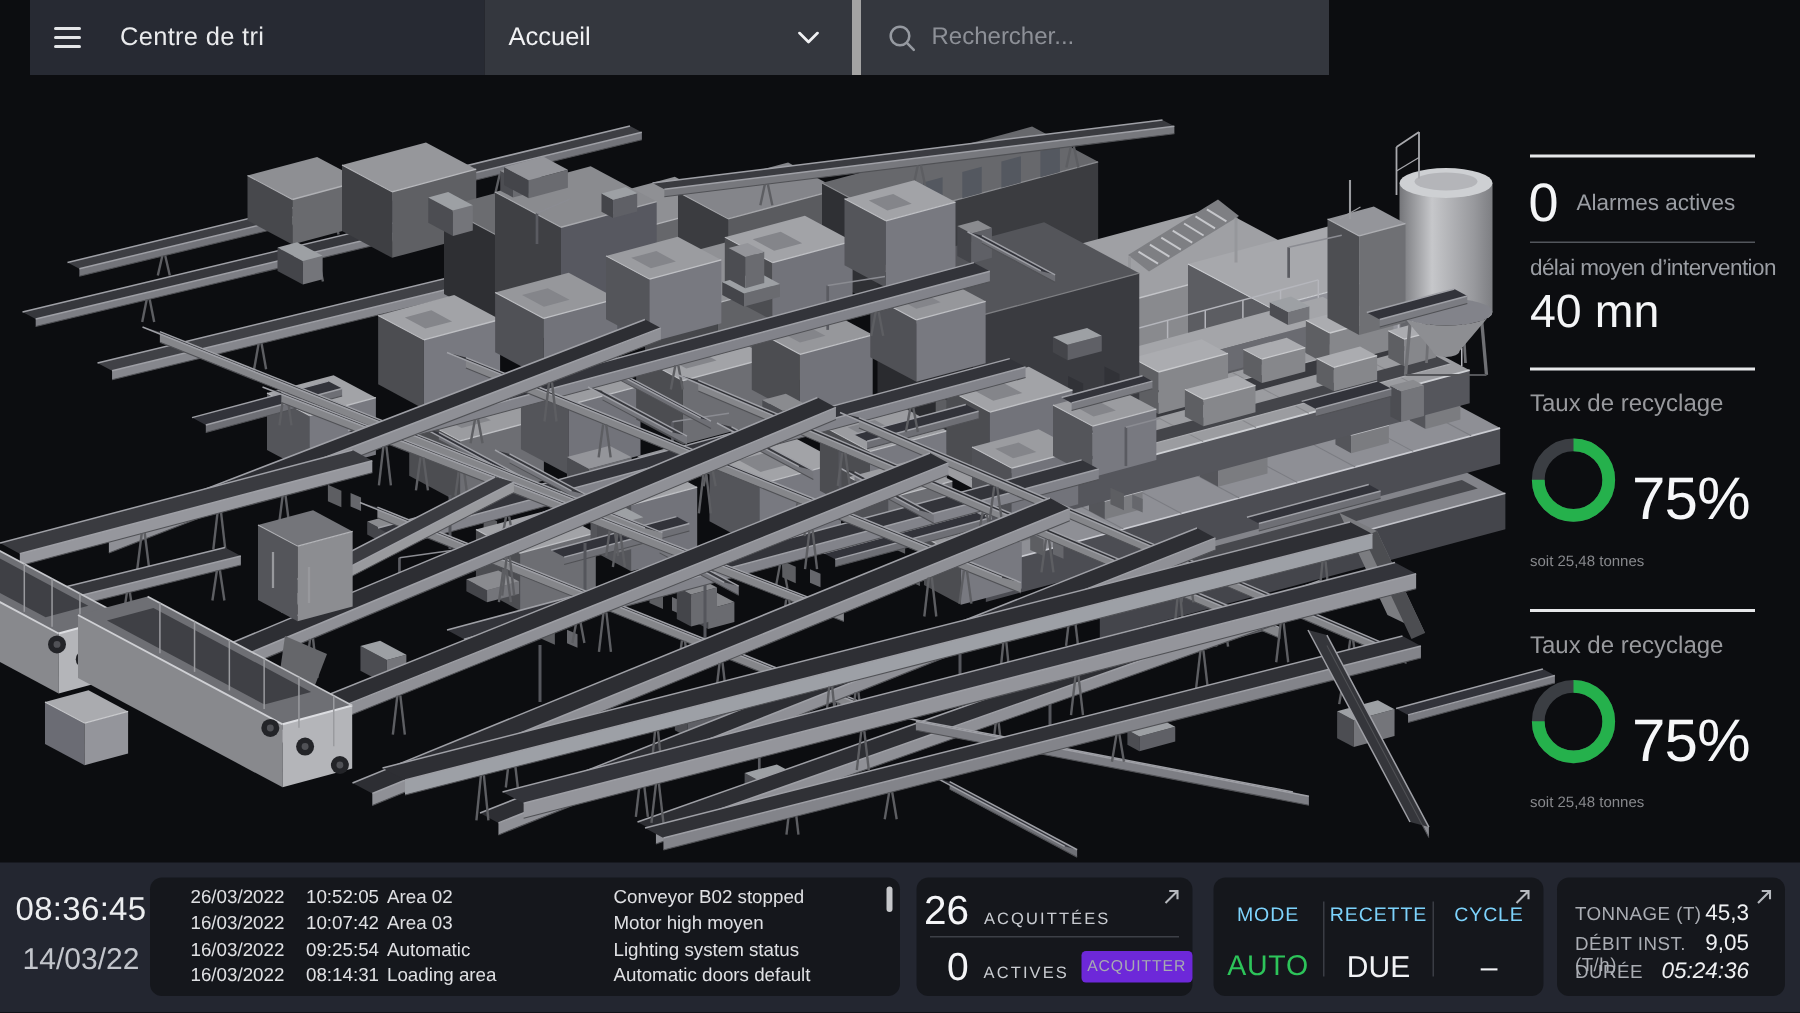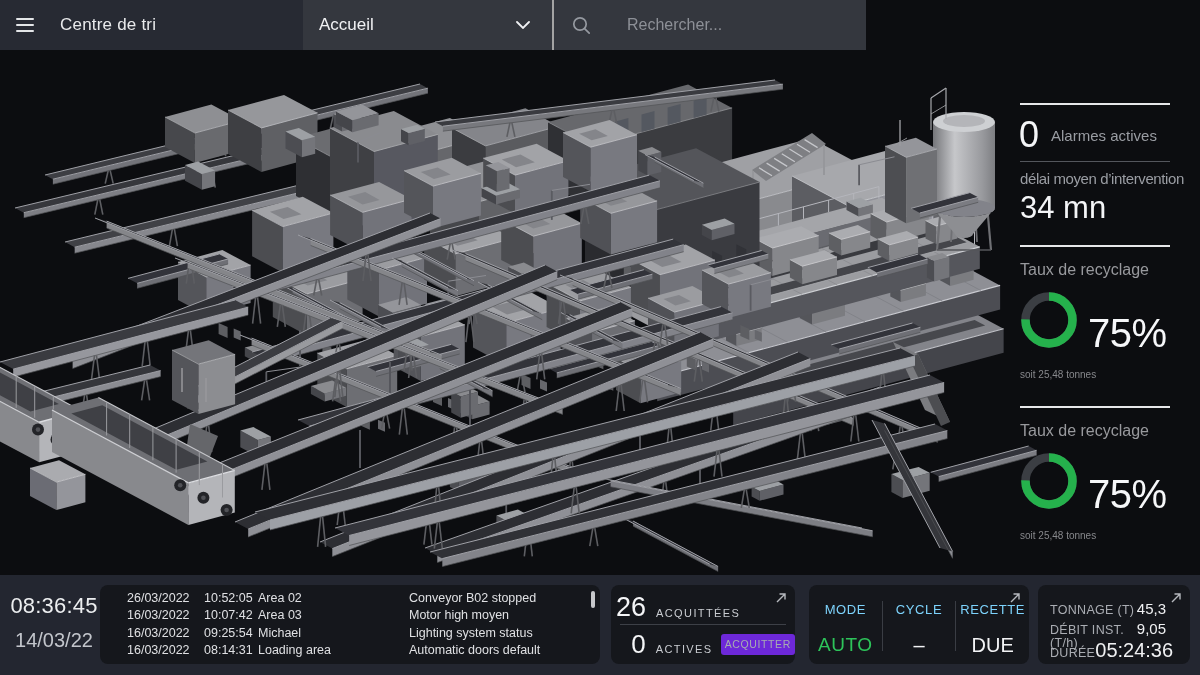--- a/index.html
+++ b/index.html
@@ -1,29 +1,29 @@
 <!DOCTYPE html>
 <html><head>
 <meta charset="utf-8">
 <style>
   * { margin:0; padding:0; box-sizing:border-box; }
   html,body { width:1200px; height:675px; overflow:hidden; }
   body { background:#0c0d10; font-family:"Liberation Sans",sans-serif; position:relative;
          -webkit-font-smoothing:antialiased; }
 
   
-  .topbar { position:absolute; left:0; top:0; width:1071px; height:50px; display:flex; }
+  .topbar { position:absolute; left:0; top:0; width:1071px; height:50px; display:flex;padding-left:20px; }
   .tb-left { width:303px; background:#272a33; display:flex; align-items:center; }
   .burger { width:18px; margin-left:16px; cursor:pointer; }
   .burger span { display:block; height:2px; background:#e4e6e8; margin:4px 0; border-radius:1px; }
   .tb-title { color:#e9eaec; font-size:17px; margin-left:26px; letter-spacing:.2px; }
   .tb-nav { width:251px; background:#34373e; display:flex; align-items:center;
-            justify-content:space-between; padding:0 22px 0 16px; border-right:2px solid #a3a3a3; }
+            justify-content:space-between; padding:0 22px 0 16px; border-right:6px solid #a3a3a3; }
   .tb-nav-label { color:#f0f1f3; font-size:17px; }
-  .tb-search { width:312px; background:#34373e; display:flex; align-items:center;gap:26px; }
+  .tb-search { width:312px; background:#34373e; display:flex; align-items:center; }
   .tb-search svg { margin-left:18px; flex:none; }
   .tb-search input { background:transparent; border:none; outline:none; color:#c9ccd1;
                      font-size:16px; font-family:inherit; margin-left:10px; width:240px; }
   .tb-search input::placeholder { color:#8d9097; }
   .tb-right { flex:1; background:#262a33; display:flex; align-items:center; justify-content:flex-end; }
   .tb-user { color:#e4e6e8; font-size:13.5px; }
   .avatar { width:28px; height:28px; border-radius:50%; margin-left:12px; overflow:hidden; flex:none; }
   .tb-chev { margin:0 0 0 12px; }
   .tb-div { width:2px; height:26px; background:#4a4e57; margin:0 12px 0 14px; }
   .logo { display:flex; align-items:center; margin-right:19px; }
@@ -84,21 +84,21 @@
   .mode-col { margin:16px 0 13px; }
   .mode-lbl { color:#7dd3fc; font-size:13px; letter-spacing:.6px; margin-top:1px; }
   .mode-val { color:#f2f3f5; font-size:20px; margin-top:17px; }
   .mode-val.accent { color:#2dc45a; font-size:19px; letter-spacing:.5px; }
 
   .stats-card { left:1038px; width:152px; padding:15px 24px 0 12px; }
   .stats-row { display:flex; justify-content:space-between; align-items:baseline; height:19.5px; position:relative; }
   .stats-lbl { color:#aaadb3; font-size:12.5px; letter-spacing:.3px; }
   .stats-lbl .l2 { position:absolute; left:0; top:16px; color:#aaadb3; }
   .stats-val { color:#eff0f2; font-size:15px; }
-  .stats-row:last-child .stats-val { font-size:20px; }
+  .stats-row:last-child .stats-val { font-size:15px;font-style:italic; }
 </style>
 </head>
 <body>
 
 <header class="topbar">
   <div class="tb-left">
     <div class="burger">
         <span></span>
         <span></span>
         <span></span>
@@ -1043,21 +1043,21 @@
 </div>
 
 <aside class="kpi">
   <hr class="sep-strong s1">
   <div class="alarm-row">
     <span class="alarm-zero">0</span>
     <span class="alarm-lbl">Alarmes actives</span>
   </div>
   <hr class="sep-thin">
   <div class="delay-lbl">délai moyen d’intervention</div>
-  <div class="delay-val">34 mn</div>
+  <div class="delay-val">40 mn</div>
   <hr class="sep-strong">
   <div id="gauges">
       <section>
         <div class="gauge-title">Taux de recyclage</div>
         <div class="gauge-row">
           <svg class="donut" width="58" height="58" viewBox="0 0 58 58">
             <circle cx="29" cy="29" r="23.5" fill="none" stroke="#3b3e43" stroke-width="8.5"></circle>
             <circle cx="29" cy="29" r="23.5" fill="none" stroke="#25b14c" stroke-width="8.5" stroke-dasharray="110.7 147.7" transform="rotate(-90 29 29)"></circle>
           </svg>
           <span class="gauge-val">75%</span>
@@ -1095,21 +1095,21 @@
         </div>
         <div class="alarm-row-line">
           <span class="al-date">16/03/2022</span>
           <span class="al-time">10:07:42</span>
           <span class="al-area">Area 03</span>
           <span class="al-msg">Motor high moyen</span>
         </div>
         <div class="alarm-row-line">
           <span class="al-date">16/03/2022</span>
           <span class="al-time">09:25:54</span>
-          <span class="al-area">Michael</span>
+          <span class="al-area">Automatic</span>
           <span class="al-msg">Lighting system status</span>
         </div>
         <div class="alarm-row-line">
           <span class="al-date">16/03/2022</span>
           <span class="al-time">08:14:31</span>
           <span class="al-area">Loading area</span>
           <span class="al-msg">Automatic doors default</span>
         </div>
       </div>
     <div class="alarm-scroll"></div>
@@ -1134,26 +1134,26 @@
   <div class="card mode-card">
     <svg class="card-arrow" width="12" height="12" viewBox="0 0 12 12">
         <path d="M2 10 L10 2 M4.5 2 H10 V7.5" fill="none" stroke="#b6b9be" stroke-width="1.4"></path>
       </svg>
     <div id="mode-cols" style="display:flex; width:100%;">
         <div class="mode-col">
           <div class="mode-lbl">MODE</div>
           <div class="mode-val accent">AUTO</div>
         </div>
         <div class="mode-col">
+          <div class="mode-lbl">RECETTE</div>
+          <div class="mode-val">DUE</div>
+        </div>
+        <div class="mode-col">
           <div class="mode-lbl">CYCLE</div>
           <div class="mode-val">–</div>
-        </div>
-        <div class="mode-col">
-          <div class="mode-lbl">RECETTE</div>
-          <div class="mode-val">DUE</div>
         </div>
       </div>
   </div>
 
   <div class="card stats-card">
     <svg class="card-arrow" width="12" height="12" viewBox="0 0 12 12">
         <path d="M2 10 L10 2 M4.5 2 H10 V7.5" fill="none" stroke="#b6b9be" stroke-width="1.4"></path>
       </svg>
     <div id="stats-rows">
         <div class="stats-row">

